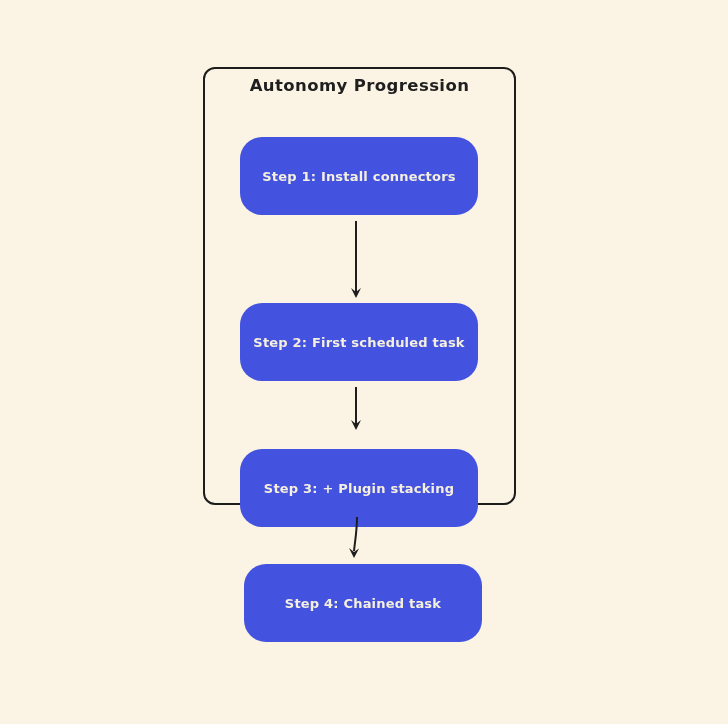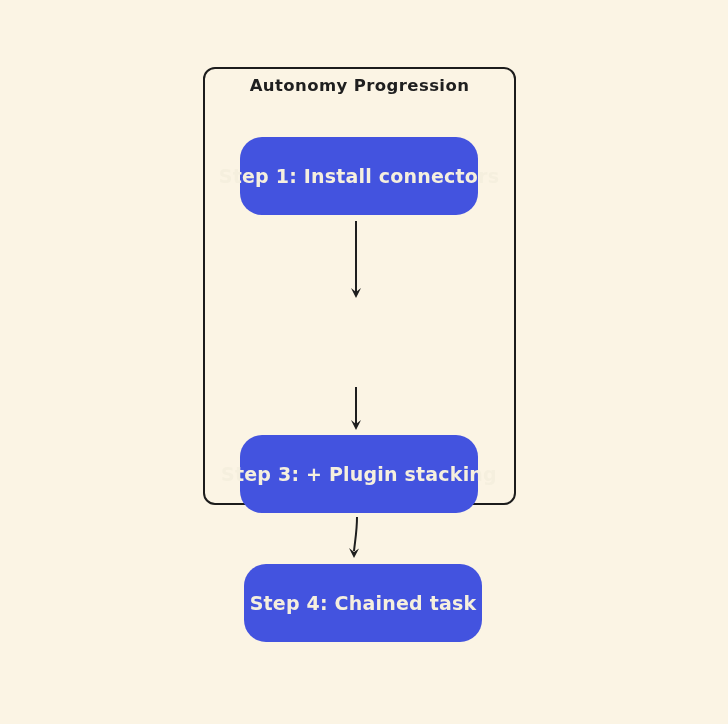--- a/index.html
+++ b/index.html
@@ -52,28 +52,28 @@
     height: 78px;
     background: var(--box-fill);
     border-radius: 22px;
     display: flex;
     align-items: center;
     justify-content: center;
   }
   .node-label {
     color: var(--box-text);
     font-weight: bold;
-    font-size: 19px;
+    font-size: 13px;
     letter-spacing: 0.2px;
     white-space: nowrap;
     text-align: center;
   }
   .node1 { top: 68px; }
   .node2 { top: 234px; }
-  .node3 { top: 366px; }
+  .node3 { top: 380px; }
   .node4 { top: 495px; left: 39px; }
   .arrow {
     position: absolute;
     left: 143px;
     width: 16px;
     display: block;
   }
   .arrow svg { display: block; }
   .arrow1 { top: 152px; }
   .arrow2 { top: 318px; }
@@ -91,20 +91,23 @@
       <span class="node-label">Step 1: Install connectors</span>
     </div>
 
     <span class="arrow arrow1">
       <svg width="16" height="78" viewBox="0 0 16 78" xmlns="http://www.w3.org/2000/svg">
         <line x1="8" y1="0" x2="8" y2="72" stroke="var(--arrow)" stroke-width="2"></line>
         <path d="M3,67 L8,77 L13,67 L8,71 Z" fill="var(--arrow)"></path>
       </svg>
     </span>
 
+    <div class="node node2">
+      <span class="node-label">Step 2: First scheduled task</span>
+    </div>
 
     <span class="arrow arrow2">
       <svg width="16" height="44" viewBox="0 0 16 44" xmlns="http://www.w3.org/2000/svg">
         <line x1="8" y1="0" x2="8" y2="38" stroke="var(--arrow)" stroke-width="2"></line>
         <path d="M3,33 L8,43 L13,33 L8,37 Z" fill="var(--arrow)"></path>
       </svg>
     </span>
 
     <div class="node node3">
       <span class="node-label">Step 3: + Plugin stacking</span>

